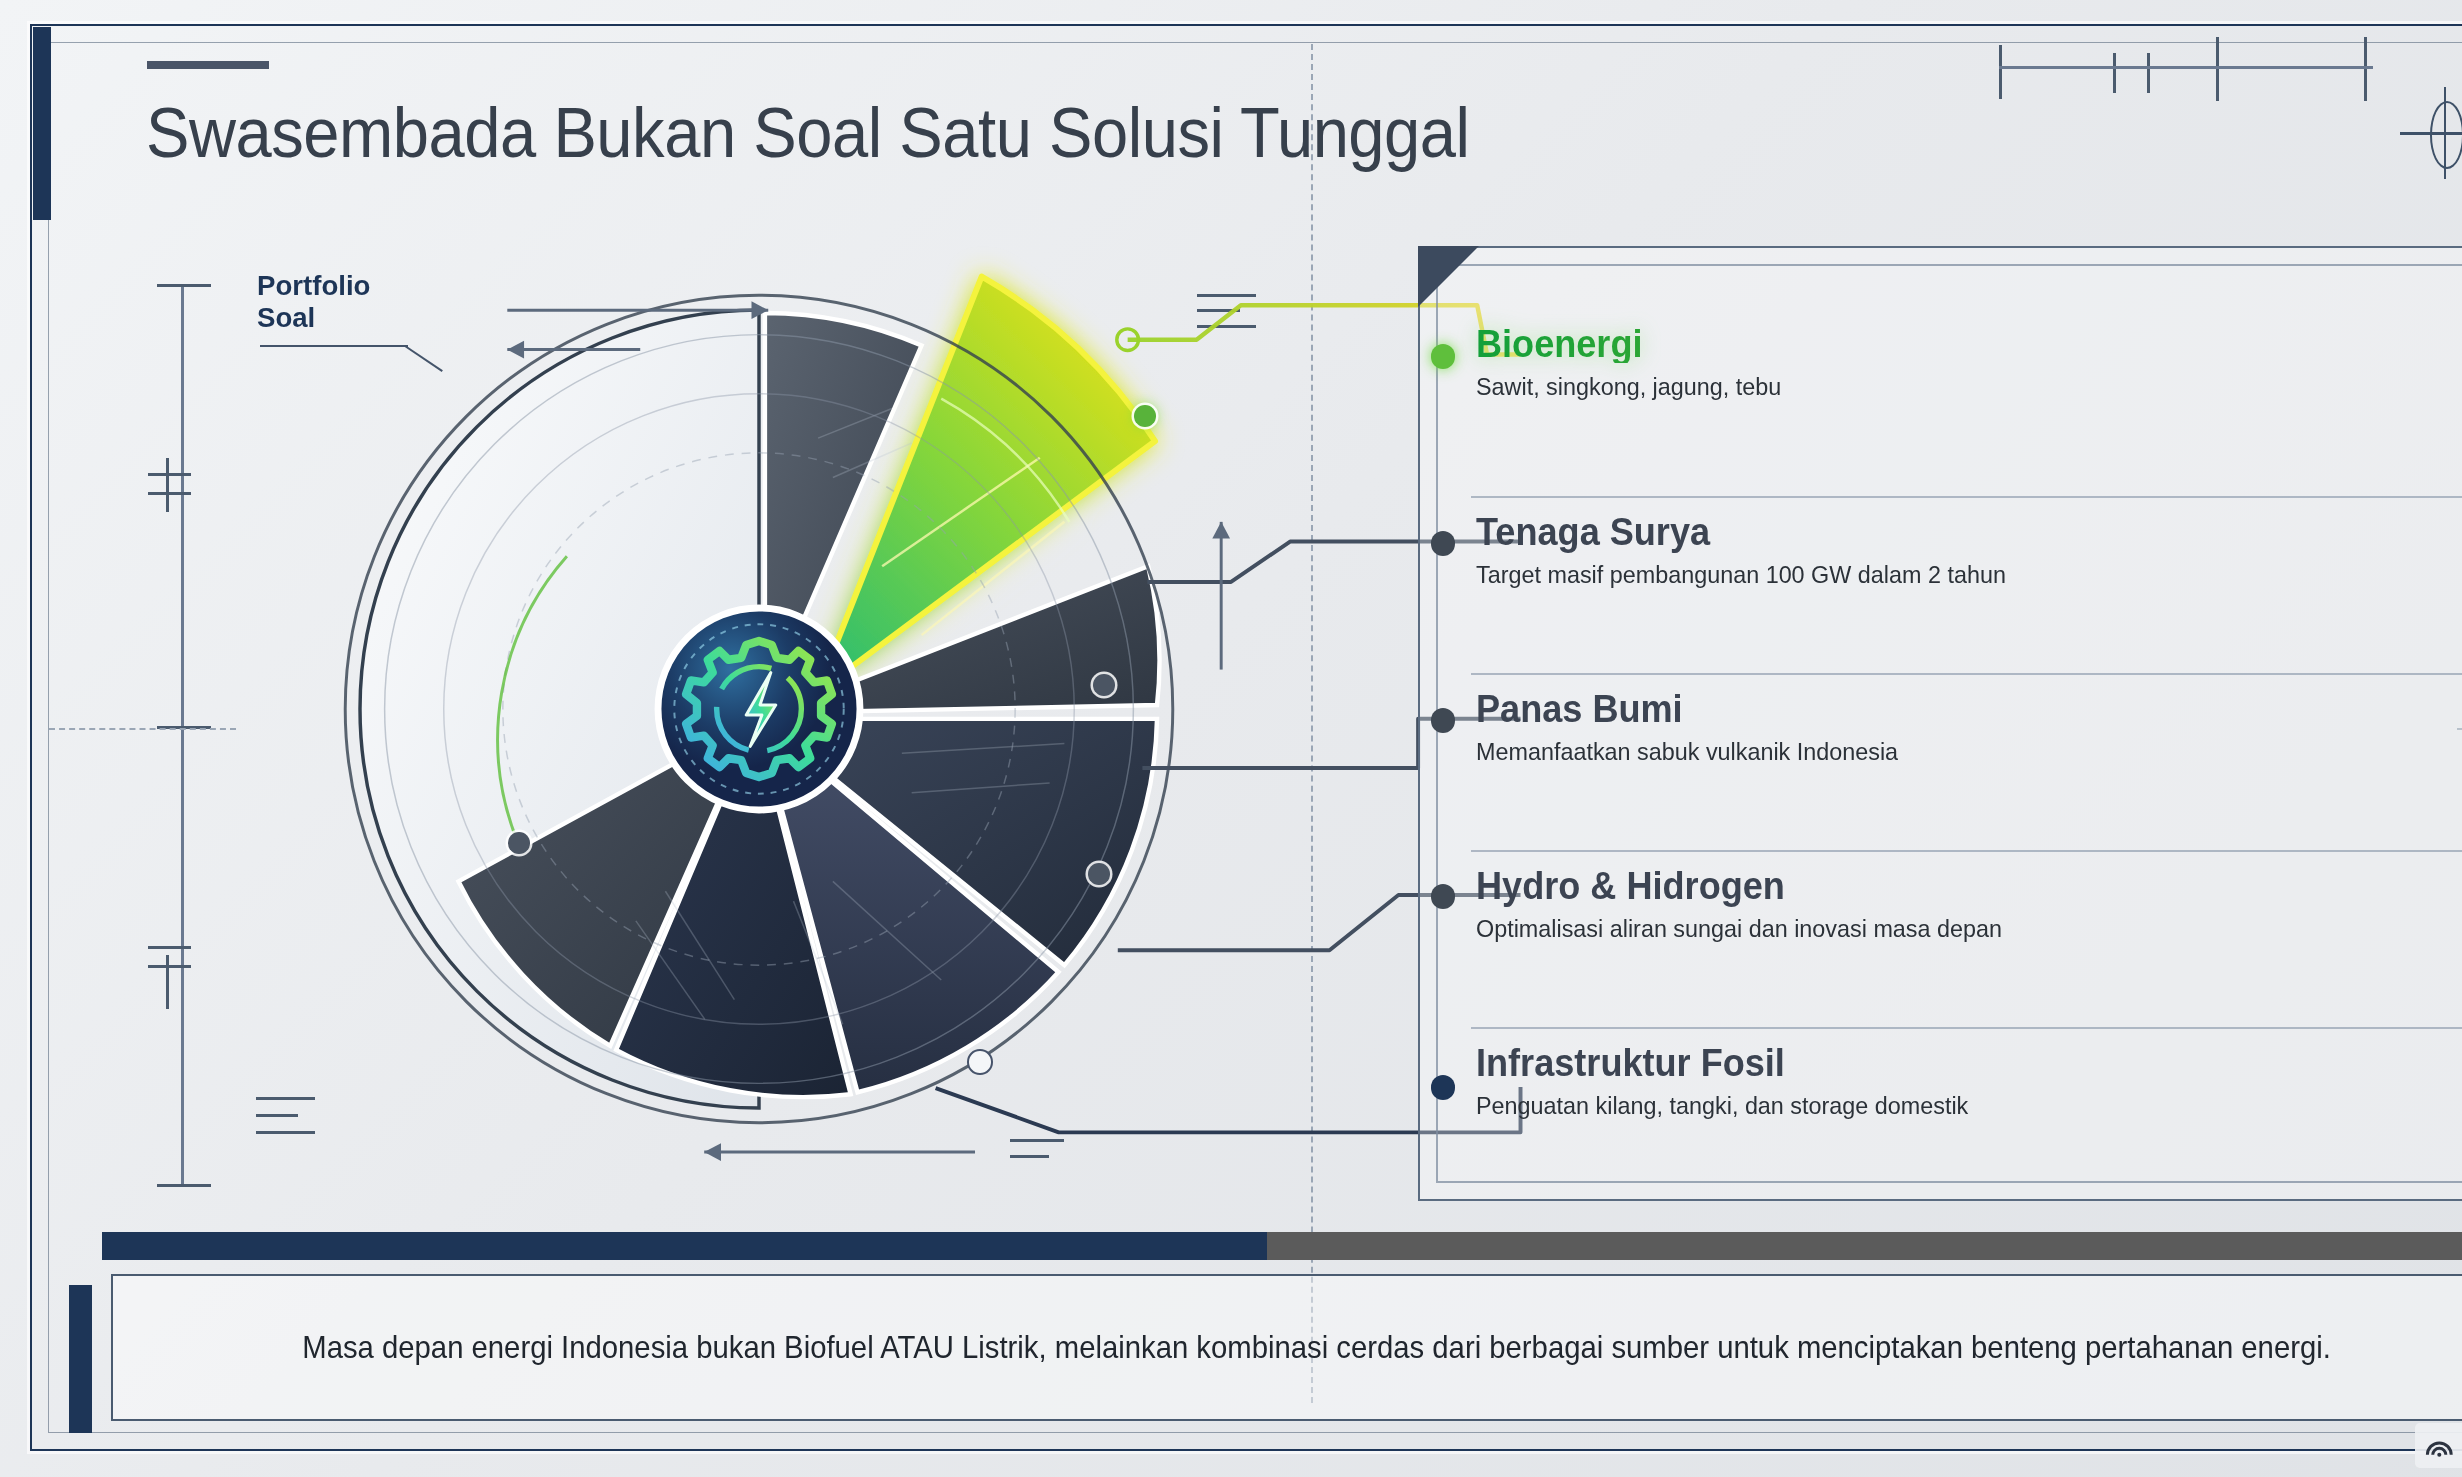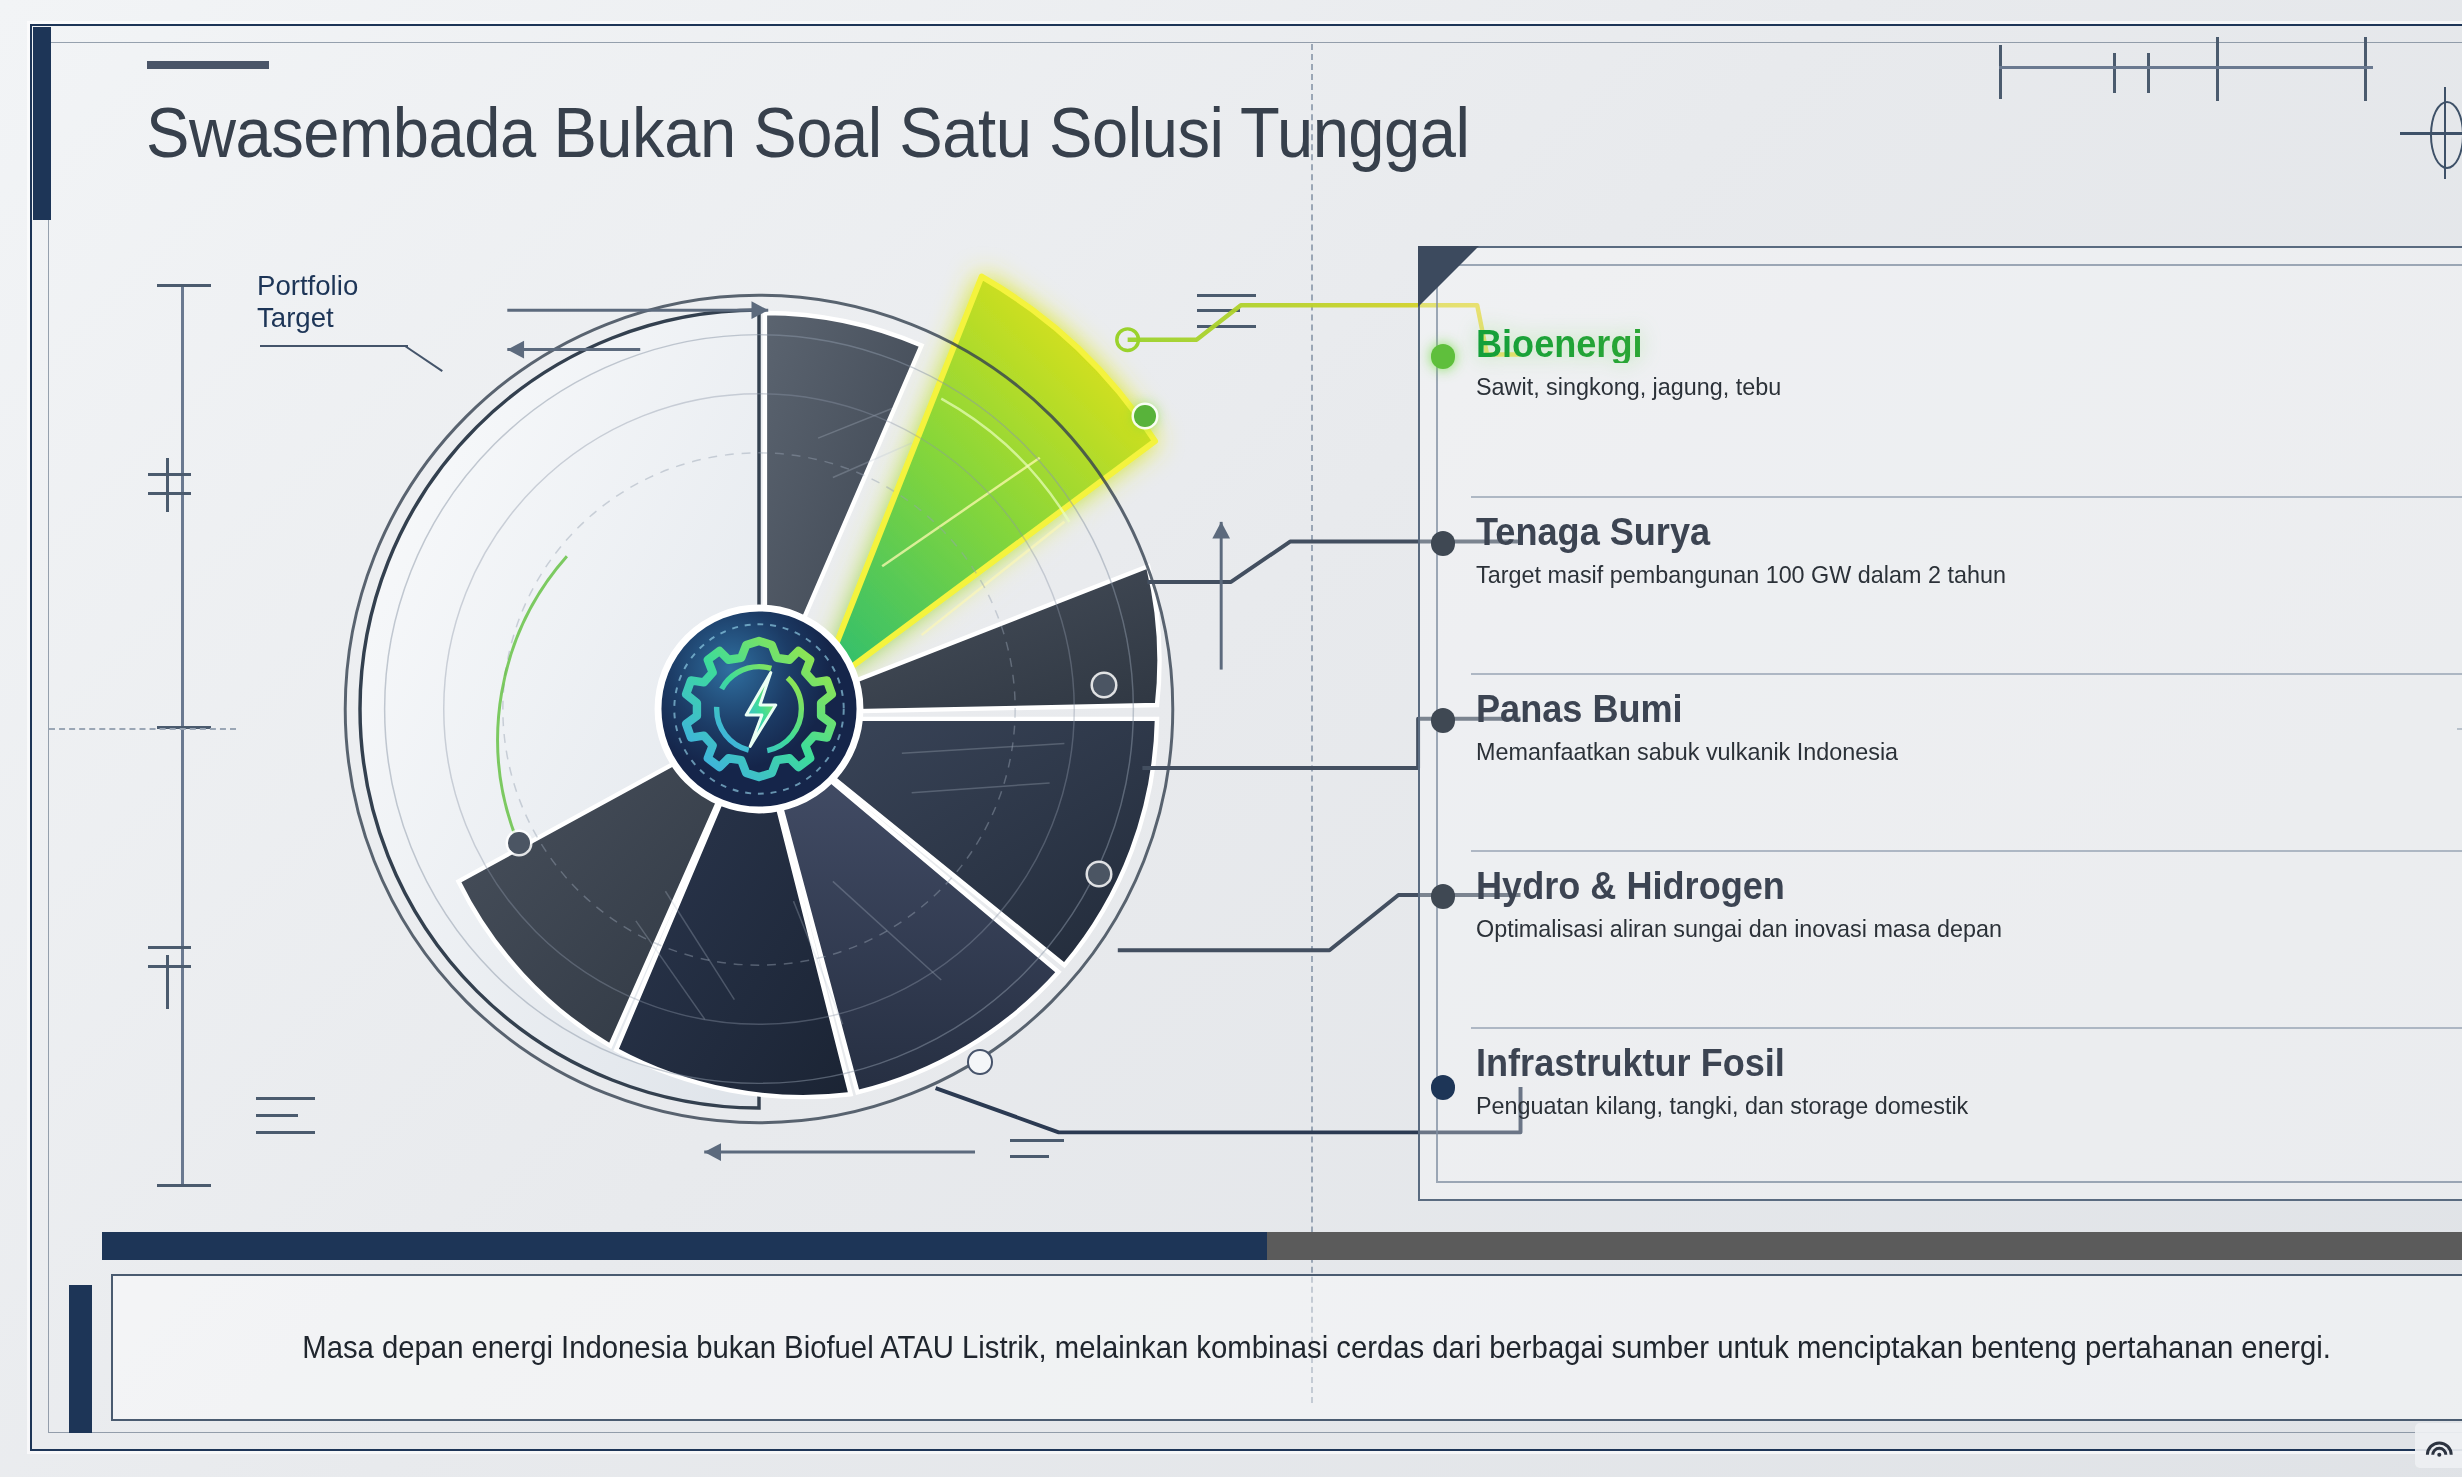--- a/index.html
+++ b/index.html
@@ -31,21 +31,21 @@
 
   
   .title-rule{position:absolute;left:147px;top:61px;width:122px;height:7.9px;background:#4a5568;}
   .page-title{position:absolute;left:146px;top:93px;font-size:70px;font-weight:400;
       color:#37404c;letter-spacing:-0.5px;white-space:nowrap;
       font-family:"Liberation Sans Narrow","Liberation Sans",sans-serif;
       transform:scaleX(.93);transform-origin:left center;}
 
   
   #wheel-area{position:absolute;left:163px;top:231px;width:1133px;height:936px;}
-  .wheel-label{position:absolute;left:94px;top:39px;font-size:27.6px;font-weight:400;
+  .wheel-label{position:absolute;left:94px;top:39px;font-size:27.6px;font-weight:700;
       color:#1d3557;line-height:1.15;}
   .wheel-label-leader{position:absolute;left:97px;top:114px;width:148px;height:2px;background:#44546a;}
   .wheel-label-leader2{position:absolute;left:242px;top:114px;width:45px;height:2px;background:#44546a;
       transform:rotate(34deg);transform-origin:left center;}
 
   .wheel{position:absolute;left:197px;top:79px;width:798px;height:798px;border-radius:50%;
       overflow:visible;}
 
   
   .wdot{position:absolute;width:21.7px;height:21.7px;border-radius:50%;background:#4b5563;
@@ -139,21 +139,21 @@
   <div class="tickline" style="left:1197px;top:309px;width:43px;height:2.5px;"></div>
   <div class="tickline" style="left:1197px;top:325px;width:59px;height:2.5px;"></div>
 
   <div class="title-rule"></div>
   <div class="page-title">Swasembada Bukan Soal Satu Solusi Tunggal</div>
 
   <div id="wheel-area">
 
     <div class="wheel-label">
       <div>Portfolio</div>
-      <div>Target</div>
+      <div>Soal</div>
     </div>
     <div class="wheel-label-leader"></div>
     <div class="wheel-label-leader2"></div>
 
     <div class="wheel">
 
       <svg viewBox="0 0 1620 1620" style="position:absolute;left:0;top:0;width:798px;height:798px;overflow:visible;">
         <defs>
           <linearGradient id="gLight" x1="0" y1="0" x2="1" y2="1">
             <stop offset="0" stop-color="#fbfcfd"></stop>

